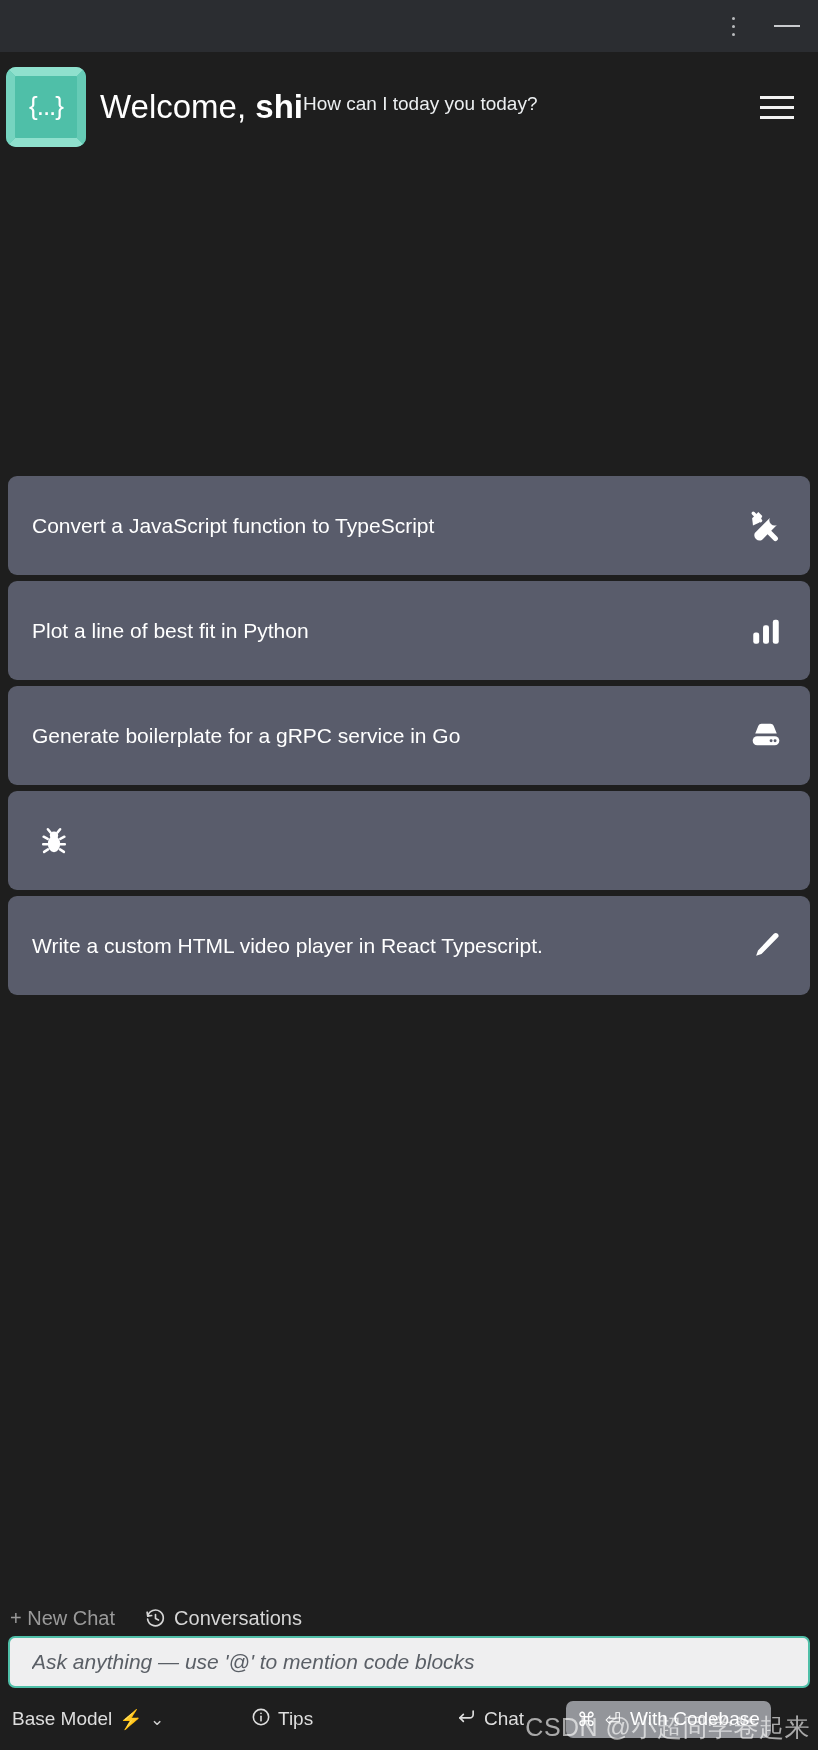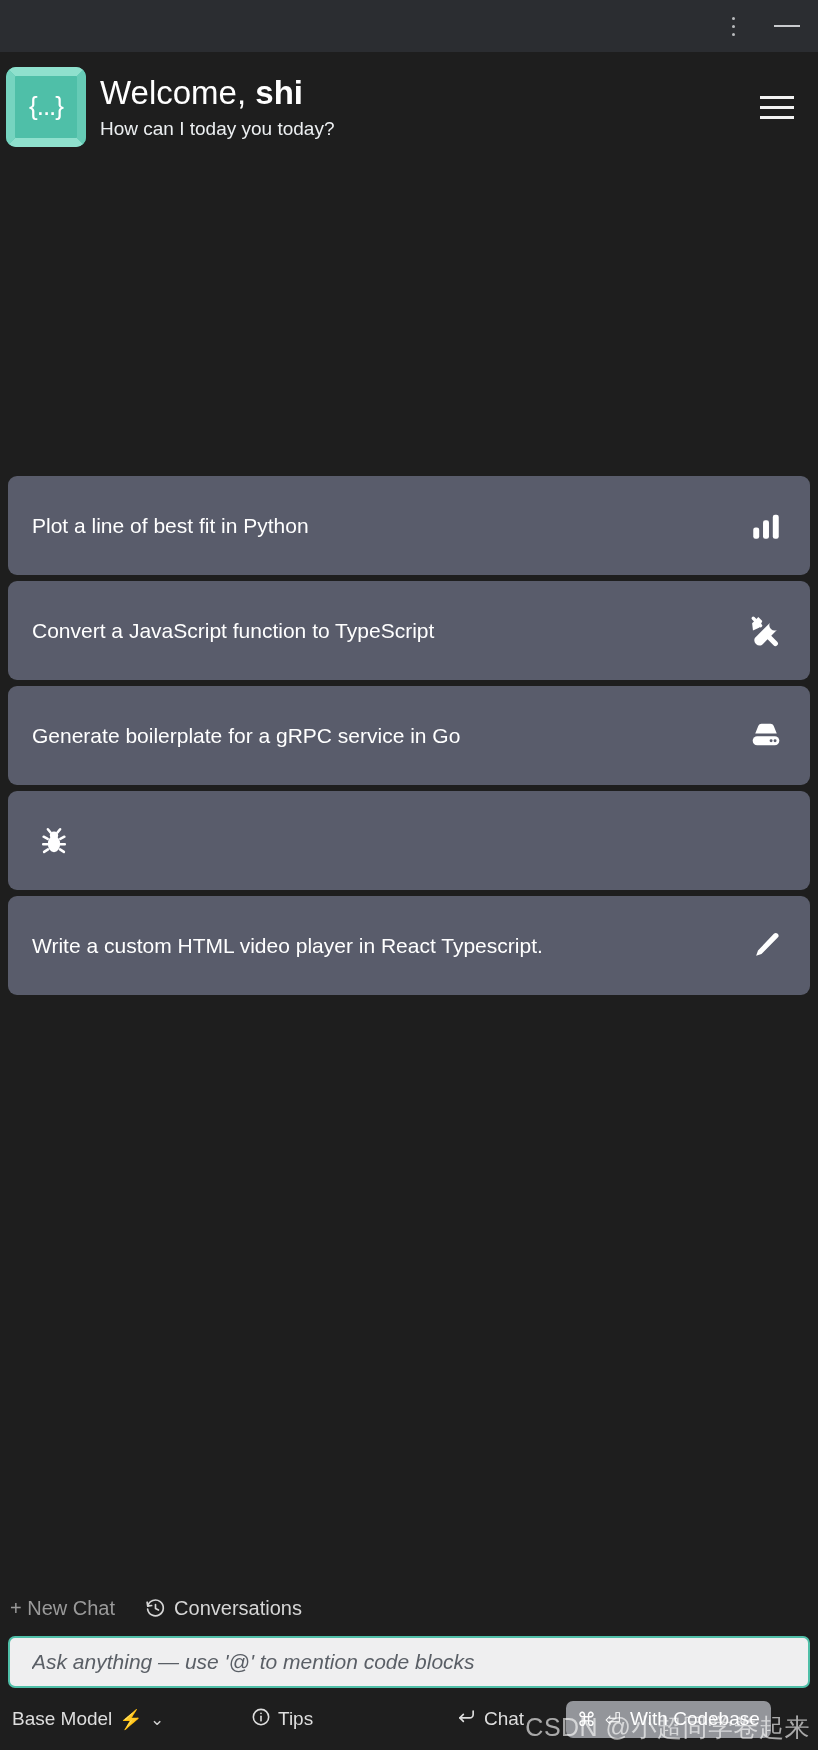--- a/index.html
+++ b/index.html
@@ -79,21 +79,21 @@
     position: relative;
     z-index: 2;
     color: #ffffff;
     font-family: "Liberation Sans", sans-serif;
     font-size: 26px;
     letter-spacing: -1px;
     font-weight: 400;
     line-height: 1;
     margin-top: -2px;
   }
-  .header-text { margin-left: 14px; display: flex; flex-direction: column; justify-content: center; }
+  .header-text { margin-left: 14px; display: flex; flex-direction: row; justify-content: center; }
   .welcome {
     font-size: 33px;
     color: #ffffff;
     font-weight: 400;
     line-height: 1.18;
     white-space: nowrap;
   }
   .welcome b { font-weight: 700; }
   .subtitle {
     font-size: 19px;
@@ -162,21 +162,21 @@
   .card-icon svg { display: block; }
 
   
   .bottom {
     flex: 0 0 auto;
     padding: 0 8px 0 8px;
     background: #1e1e1e;
   }
   .quicklinks {
     display: flex;
-    align-items: center;
+    align-items: flex-end;
     gap: 30px;
     height: 44px;
     padding-left: 2px;
   }
   .qlink {
     display: flex;
     align-items: center;
     gap: 8px;
     color: #9a9a9a;
     font-size: 20px;
@@ -279,37 +279,37 @@
       <i></i>
         <i></i>
         <i></i>
     </div>
   </div>
 
   <div class="main">
     <div class="suggestions">
 
       <div class="card">
+        <div class="card-label">Convert a JavaScript function to TypeScript</div>
+        <div class="card-icon">
+          <svg width="34" height="34" viewBox="0 0 24 24" fill="none" stroke="currentColor" stroke-width="2.4" stroke-linecap="round" stroke-linejoin="round">
+            <path d="M14.7 6.3a3.8 3.8 0 0 0 5 5l-4 4 4.2 4.2a1.8 1.8 0 0 1-2.6 2.6l-4.2-4.2-4 4a3.8 3.8 0 0 1-5-5z" fill="currentColor" stroke="none"></path>
+            <path d="M3 3l5.2 5.2"></path>
+            <path d="M2.2 6.6 6.6 2.2l2.8 2.8-2 4.6-4.6 2z" fill="currentColor" stroke="none"></path>
+          </svg>
+        </div>
+      </div>
+
+      <div class="card">
         <div class="card-label">Plot a line of best fit in Python</div>
         <div class="card-icon">
           <svg width="34" height="34" viewBox="0 0 24 24" fill="currentColor">
             <rect x="3" y="13" width="4.2" height="8" rx="1.6"></rect>
             <rect x="9.9" y="8" width="4.2" height="13" rx="1.6"></rect>
             <rect x="16.8" y="4" width="4.2" height="17" rx="1.6"></rect>
-          </svg>
-        </div>
-      </div>
-
-      <div class="card">
-        <div class="card-label">Convert a JavaScript function to TypeScript</div>
-        <div class="card-icon">
-          <svg width="34" height="34" viewBox="0 0 24 24" fill="none" stroke="currentColor" stroke-width="2.4" stroke-linecap="round" stroke-linejoin="round">
-            <path d="M14.7 6.3a3.8 3.8 0 0 0 5 5l-4 4 4.2 4.2a1.8 1.8 0 0 1-2.6 2.6l-4.2-4.2-4 4a3.8 3.8 0 0 1-5-5z" fill="currentColor" stroke="none"></path>
-            <path d="M3 3l5.2 5.2"></path>
-            <path d="M2.2 6.6 6.6 2.2l2.8 2.8-2 4.6-4.6 2z" fill="currentColor" stroke="none"></path>
           </svg>
         </div>
       </div>
 
       <div class="card">
         <div class="card-label">Generate boilerplate for a gRPC service in Go</div>
         <div class="card-icon">
           <svg width="34" height="34" viewBox="0 0 24 24" fill="currentColor">
             <path d="M4.4 10.2 6.6 4.8A2.4 2.4 0 0 1 8.9 3.3h6.2a2.4 2.4 0 0 1 2.3 1.5l2.2 5.4z"></path>
             <rect x="2.6" y="12.2" width="18.8" height="6.4" rx="3.2"></rect>

